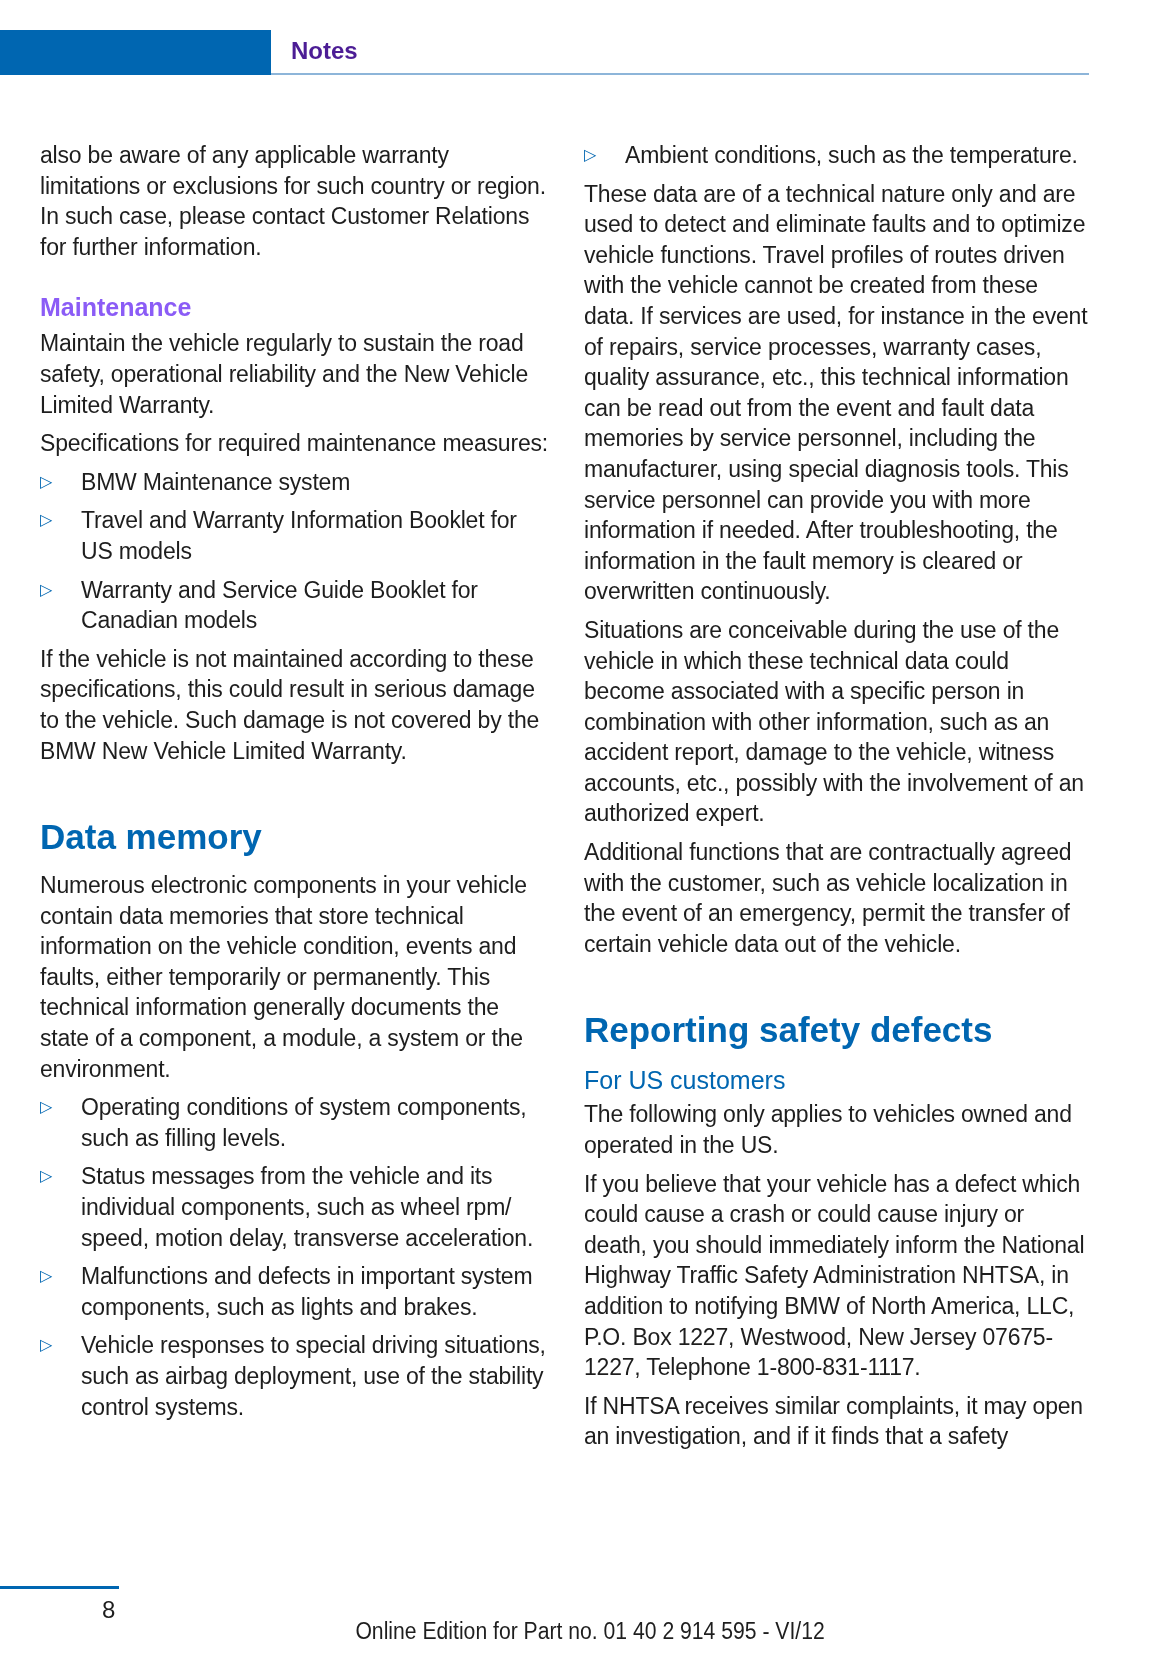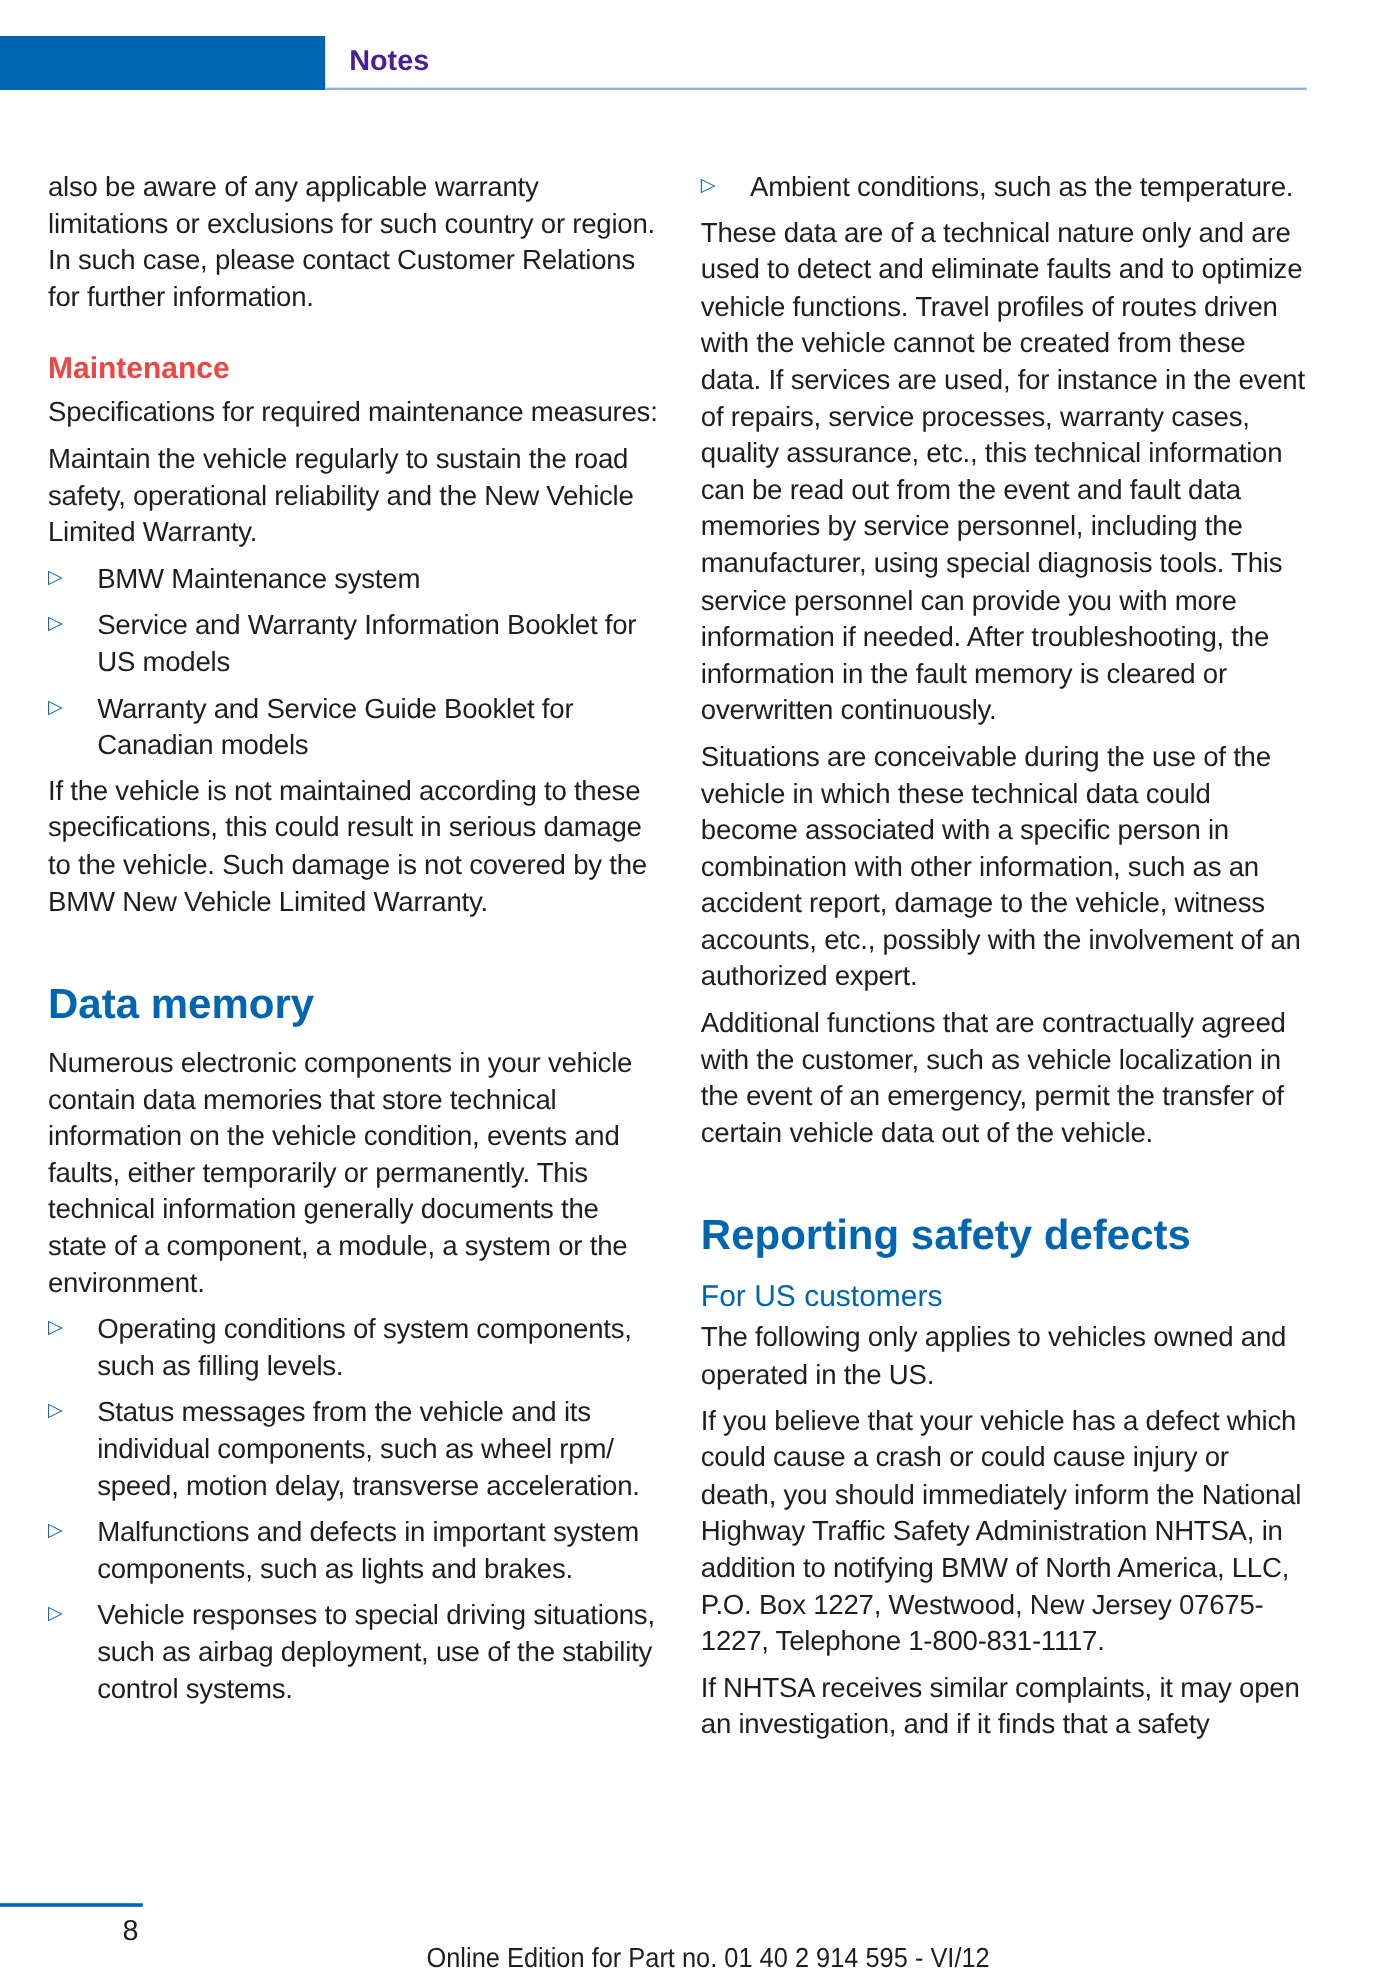--- a/index.html
+++ b/index.html
@@ -7,21 +7,21 @@
          font-family: "Liberation Sans", "DejaVu Sans", sans-serif; color: #1e1e1e; }
   .header-bar { position: absolute; left: 0; top: 30px; width: 271px; height: 45px; background: #0066b1; }
   .header-title { position: absolute; left: 291px; top: 37px; font-size: 24px; font-weight: bold; color: #4c1d95; }
   .header-rule { position: absolute; left: 271px; top: 73px; width: 818px; height: 2px; background: #8db5d9; }
 
   .col { position: absolute; top: 140px; width: 508px; }
   .col-left { left: 40px; }
   .col-right { left: 584px; }
 
   p { margin: 0 0 8px 0; font-size: 23px; line-height: 30.6px; letter-spacing: -0.2px; }
-  h3.sub-light { margin: 28px 0 4px 0; font-size: 25px; font-weight: bold; color: #ef4444; line-height: 34px; }
+  h3.sub-light { margin: 28px 0 4px 0; font-size: 25px; font-weight: bold; color: #8b5cf6; line-height: 34px; }
   h2.section { margin: 48px 0 10px 0; font-size: 35px; font-weight: bold; color: #0066b1; line-height: 46px; }
   h3.sub { margin: 10px 0 2px 0; font-size: 25px; font-weight: normal; color: #0066b1; line-height: 34px; }
 
   ul.bullets { list-style: none; margin: 0 0 8px 0; padding: 0; }
   ul.bullets li { position: relative; padding-left: 41px; margin-bottom: 8px; font-size: 23px; line-height: 30.6px; letter-spacing: -0.2px; }
   ul.bullets li .bullet { position: absolute; left: 0; top: 0; color: #0066b1; font-size: 16px; }
 
   .footer-rule { position: absolute; left: 0; top: 1586px; width: 119px; height: 3px; background: #0066b1; }
   .page-num { position: absolute; left: 102px; top: 1596px; font-size: 24px; color: #1e1e1e; }
   .edition { position: absolute; left: 0; width: 1166px; top: 1618px; text-align: center; font-size: 23px; color: #1e1e1e; padding-left: 14px; box-sizing: border-box; }
@@ -31,25 +31,25 @@
 <body>
 
 <div class="header-bar"></div>
 <div class="header-title">Notes</div>
 <div class="header-rule"></div>
 
 <div class="col col-left">
   <p>also be aware of any applicable warranty limitations or exclusions for such country or region. In such case, please contact Customer Relations for further information.</p>
 
   <h3 class="sub-light">Maintenance</h3>
+  <p>Maintain the vehicle regularly to sustain the road safety, operational reliability and the New Vehicle Limited Warranty.</p>
   <p>Specifications for required maintenance measures:</p>
-  <p>Maintain the vehicle regularly to sustain the road safety, operational reliability and the New Vehicle Limited Warranty.</p>
   <ul class="bullets">
     <li><span class="bullet">▷</span><span>BMW Maintenance system</span></li>
-    <li><span class="bullet">▷</span><span>Service and Warranty Information Booklet for US models</span></li>
+    <li><span class="bullet">▷</span><span>Travel and Warranty Information Booklet for US models</span></li>
     <li><span class="bullet">▷</span><span>Warranty and Service Guide Booklet for Canadian models</span></li>
   </ul>
   <p>If the vehicle is not maintained according to these specifications, this could result in serious damage to the vehicle. Such damage is not covered by the BMW New Vehicle Limited Warranty.</p>
 
   <h2 class="section">Data memory</h2>
   <p>Numerous electronic components in your vehicle contain data memories that store technical information on the vehicle condition, events and faults, either temporarily or permanently. This technical information generally documents the state of a component, a module, a system or the environment.</p>
   <ul class="bullets">
     <li><span class="bullet">▷</span><span>Operating conditions of system components, such as filling levels.</span></li>
     <li><span class="bullet">▷</span><span>Status messages from the vehicle and its individual components, such as wheel rpm/ speed, motion delay, transverse acceleration.</span></li>
     <li><span class="bullet">▷</span><span>Malfunctions and defects in important system components, such as lights and brakes.</span></li>

